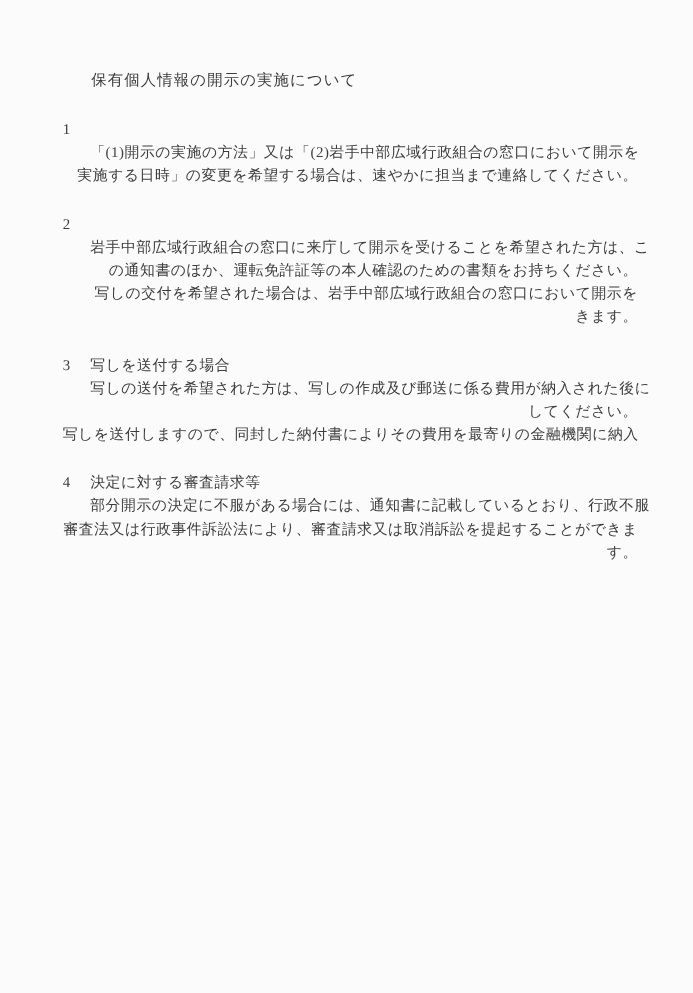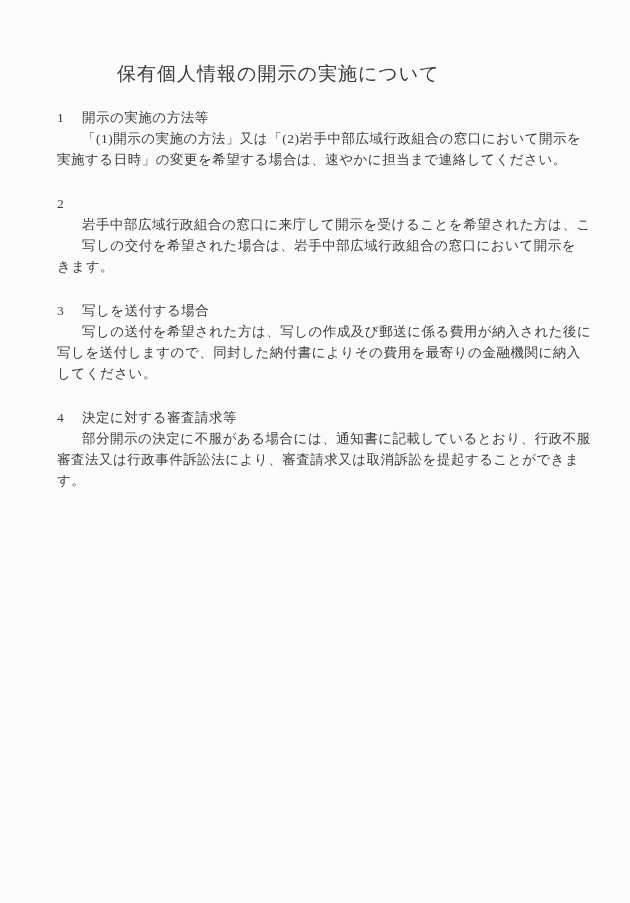--- a/index.html
+++ b/index.html
@@ -11,79 +11,80 @@
     font-family: "Liberation Serif", "DejaVu Serif", serif;
     overflow: hidden;
   }
   .page {
     box-sizing: border-box;
     width: 630px;
     height: 903px;
     padding: 63px 50px 0 57px;
   }
   .doc-title {
-    font-size: 19px;
+    font-size: 14px;
     line-height: 21px;
     letter-spacing: 1px;
-    margin-left: 60px;
+    margin-left: 26px;
     white-space: nowrap;
   }
   .doc-section {
     margin-top: 23px;
     font-size: 13.5px;
     line-height: 21px;
     letter-spacing: 0.5px;
   }
   .heading-row {
     display: flex;
     white-space: nowrap;
   }
   .section-num {
     flex: 0 0 25px;
     width: 25px;
   }
   .body-line {
     white-space: nowrap;
+    text-align: right;
   }
   .body-line.first { margin-left: 25px; }
   .body-line.cont  { margin-left: 0; }
 </style>
 </head>
 <body>
 
 <div class="page">
 
   <div class="doc-title">保有個人情報の開示の実施について</div>
 
   <div class="doc-section">
     <div class="heading-row">
       <span class="section-num">1</span>
-      <span class="section-heading-text">開示の実施の方法等</span>
     </div>
     <div class="body-line first">「(1)開示の実施の方法」又は「(2)岩手中部広域行政組合の窓口において開示を</div>
     <div class="body-line cont">実施する日時」の変更を希望する場合は、速やかに担当まで連絡してください。</div>
   </div>
 
   <div class="doc-section">
     <div class="heading-row">
       <span class="section-num">2</span>
     </div>
     <div class="body-line first">岩手中部広域行政組合の窓口に来庁して開示を受けることを希望された方は、こ</div>
+    <div class="body-line cont">の通知書のほか、運転免許証等の本人確認のための書類をお持ちください。</div>
     <div class="body-line first">写しの交付を希望された場合は、岩手中部広域行政組合の窓口において開示を</div>
     <div class="body-line cont">きます。</div>
   </div>
 
   <div class="doc-section">
     <div class="heading-row">
       <span class="section-num">3</span>
       <span class="section-heading-text">写しを送付する場合</span>
     </div>
     <div class="body-line first">写しの送付を希望された方は、写しの作成及び郵送に係る費用が納入された後に</div>
+    <div class="body-line cont">してください。</div>
     <div class="body-line cont">写しを送付しますので、同封した納付書によりその費用を最寄りの金融機関に納入</div>
-    <div class="body-line cont">してください。</div>
   </div>
 
   <div class="doc-section">
     <div class="heading-row">
       <span class="section-num">4</span>
       <span class="section-heading-text">決定に対する審査請求等</span>
     </div>
     <div class="body-line first">部分開示の決定に不服がある場合には、通知書に記載しているとおり、行政不服</div>
     <div class="body-line cont">審査法又は行政事件訴訟法により、審査請求又は取消訴訟を提起することができま</div>
     <div class="body-line cont">す。</div>

